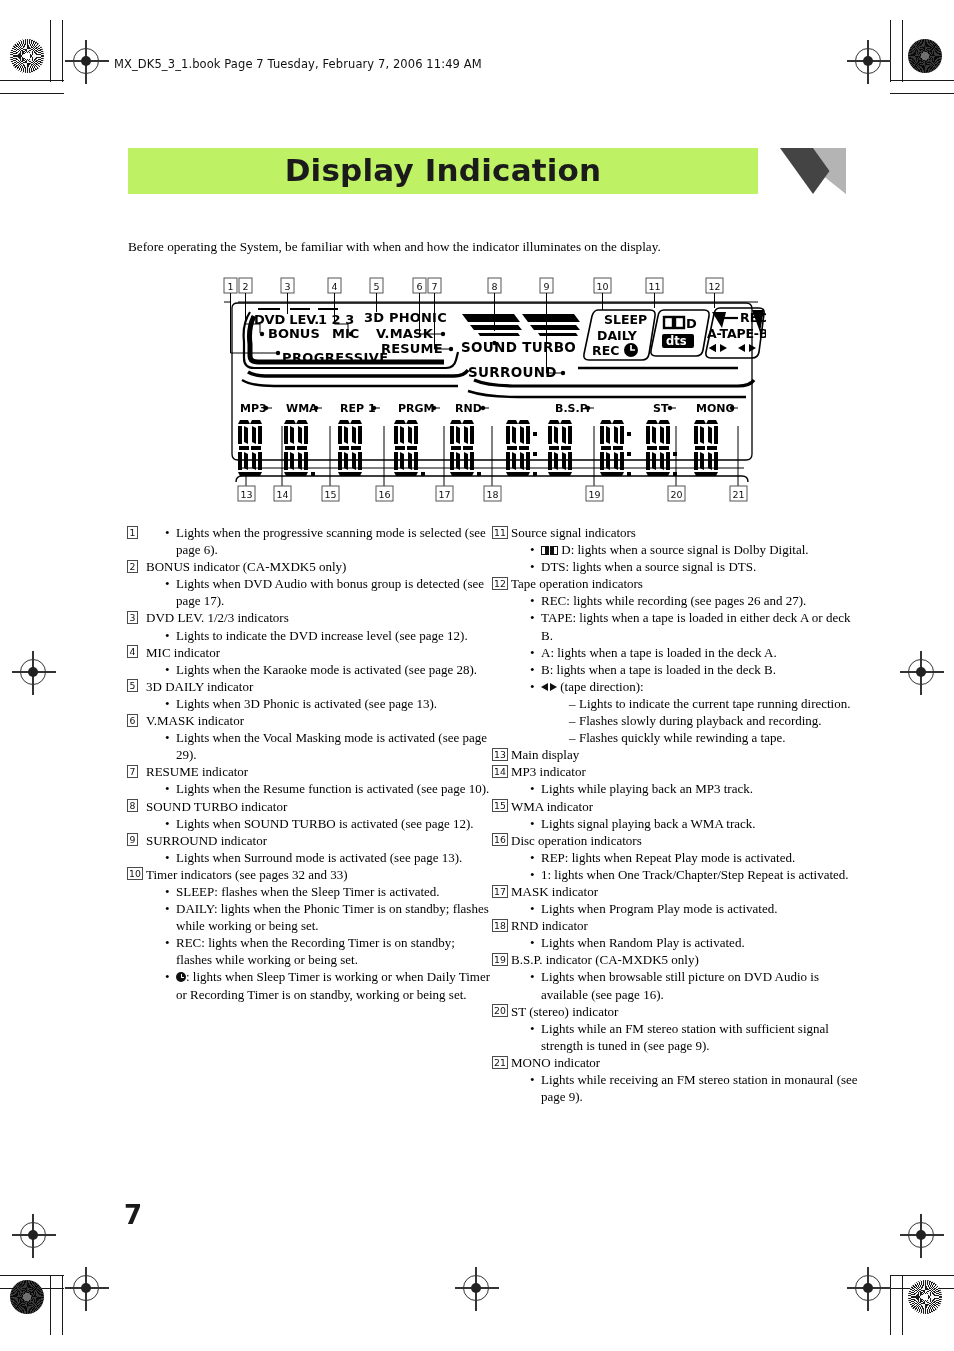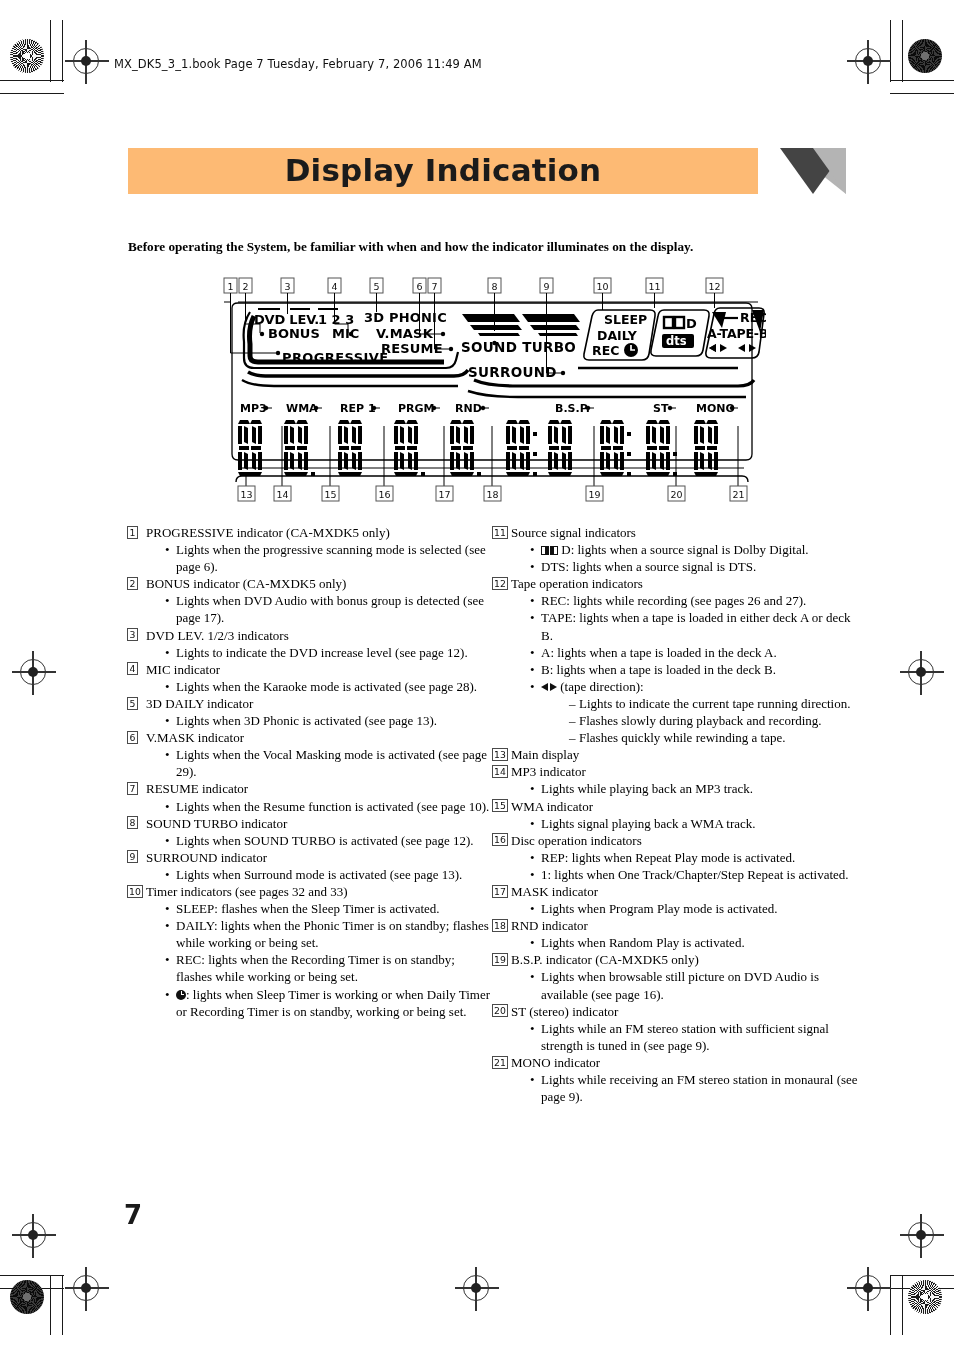--- a/index.html
+++ b/index.html
@@ -58,21 +58,21 @@
     letter-spacing: 0.1px;
     white-space: nowrap;
     color: #111;
   }
 
   
   .title-banner {
     position: absolute;
     left: 128px; top: 148px;
     width: 630px; height: 46px;
-    background: #fdba74;
+    background: #bef264;
   }
   .title-text {
     position: absolute;
     left: 0; right: 0; top: 0;
     height: 46px;
     line-height: 44px;
     text-align: center;
     font-family: "DejaVu Sans", sans-serif;
     font-weight: bold;
     font-size: 31px;
@@ -83,21 +83,21 @@
 
   
   .intro {
     position: absolute;
     left: 128px;
     width: 724px;
     font-size: 13.2px;
     line-height: 18px;
   }
   .intro.l1 { top: 221px; }
-  .intro.l2 { top: 238px; font-weight: bold; }
+  .intro.l2 { top: 238px; font-weight: normal; }
 
   
   .figure { position: absolute; left: 218px; top: 276px; width: 548px; height: 232px; }
   .fig-svg { display: block; }
 
   
   .col {
     position: absolute;
     top: 524px;
     width: 366px;
@@ -619,21 +619,20 @@
         <rect x="512" y="210" width="17" height="15" fill="#fff" stroke="#555"></rect>
           <text class="nb" x="520.5" y="221.5" text-anchor="middle">21</text>
       </g>
     </svg>
   </div>
 
   <div class="col left">
 
     <div class="item">
       <span class="num-box">1</span>
-      <span class="item-title">PROGRESSIVE indicator (CA-MXDK5 only)</span>
       <ul class="bullets">
         <li><span class="dot">•</span><span>Lights when the progressive scanning mode is selected (see page 6).</span></li>
       </ul>
     </div>
 
     <div class="item">
       <span class="num-box">2</span>
       <span class="item-title">BONUS indicator (CA-MXDK5 only)</span>
       <ul class="bullets">
         <li><span class="dot">•</span><span>Lights when DVD Audio with bonus group is detected (see page 17).</span></li>

